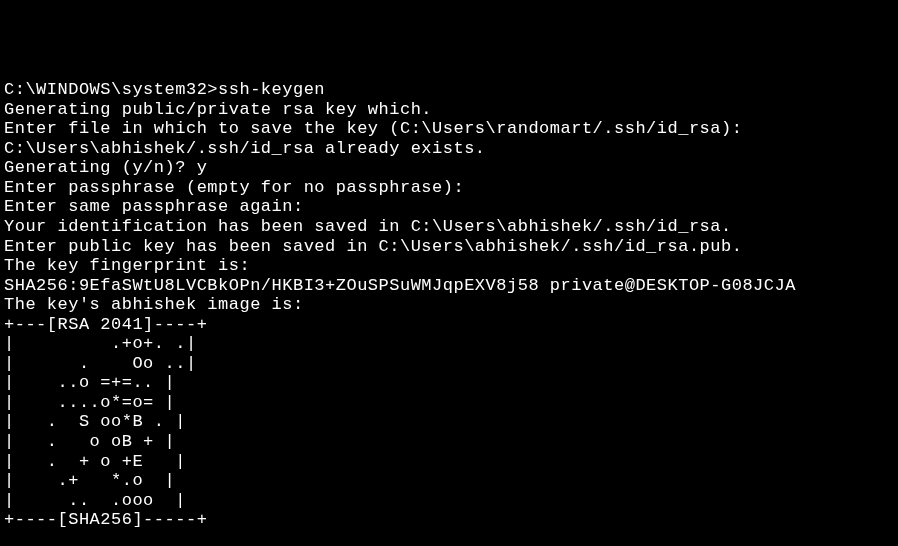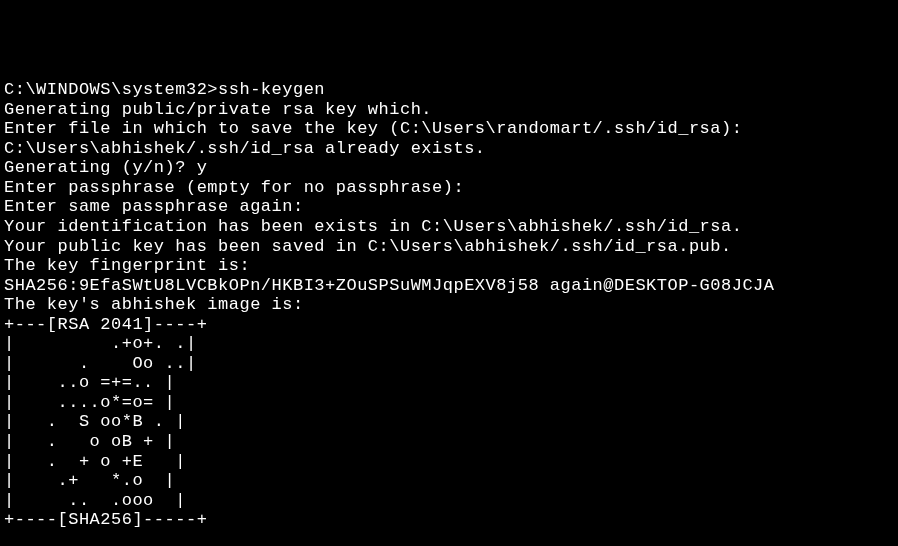--- a/index.html
+++ b/index.html
@@ -28,24 +28,24 @@
 
 
 
 <div class="terminal"><span>C:\WINDOWS\system32&gt;ssh-keygen</span>
 <span>Generating public/private rsa key which.</span>
 <span>Enter file in which to save the key (C:\Users\randomart/.ssh/id_rsa):</span>
 <span>C:\Users\abhishek/.ssh/id_rsa already exists.</span>
 <span>Generating (y/n)? y</span>
 <span>Enter passphrase (empty for no passphrase):</span>
 <span>Enter same passphrase again:</span>
-<span>Your identification has been exists in C:\Users\abhishek/.ssh/id_rsa.</span>
-<span>Your public key has been saved in C:\Users\abhishek/.ssh/id_rsa.pub.</span>
+<span>Your identification has been saved in C:\Users\abhishek/.ssh/id_rsa.</span>
+<span>Enter public key has been saved in C:\Users\abhishek/.ssh/id_rsa.pub.</span>
 <span>The key fingerprint is:</span>
-<span>SHA256:9EfaSWtU8LVCBkOPn/HKBI3+ZOuSPSuWMJqpEXV8j58 again@DESKTOP-G08JCJA</span>
+<span>SHA256:9EfaSWtU8LVCBkOPn/HKBI3+ZOuSPSuWMJqpEXV8j58 private@DESKTOP-G08JCJA</span>
 <span>The key's abhishek image is:</span>
 <span>+---[RSA 2041]----+</span>
 <span>|         .+o+. .|</span>
 <span>|      .    Oo ..|</span>
 <span>|    ..o =+=.. |</span>
 <span>|    ....o*=o= |</span>
 <span>|   .  S oo*B . |</span>
 <span>|   .   o oB + |</span>
 <span>|   .  + o +E   |</span>
 <span>|    .+   *.o  |</span>

